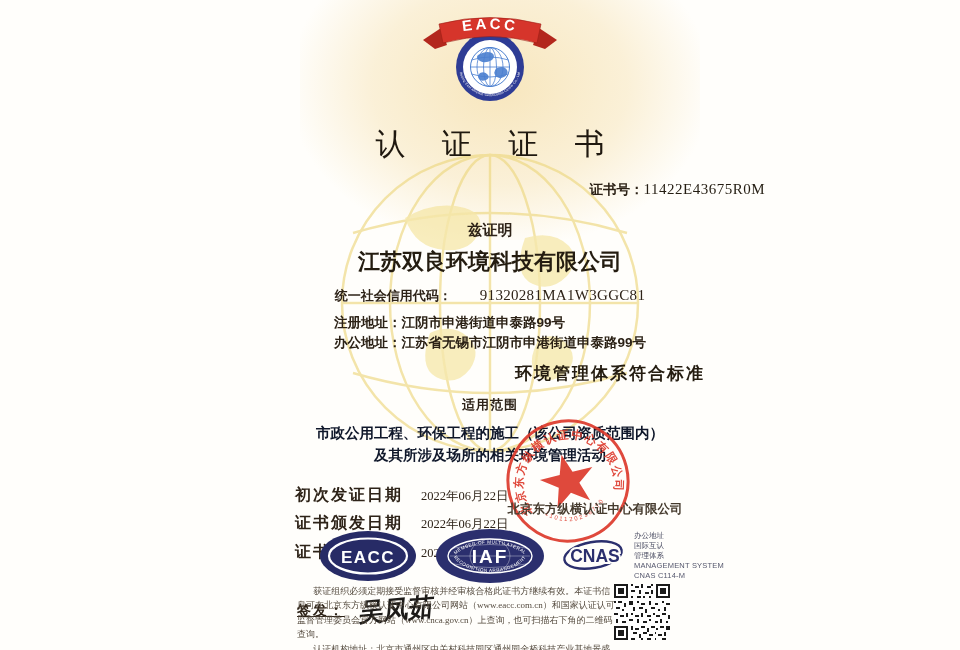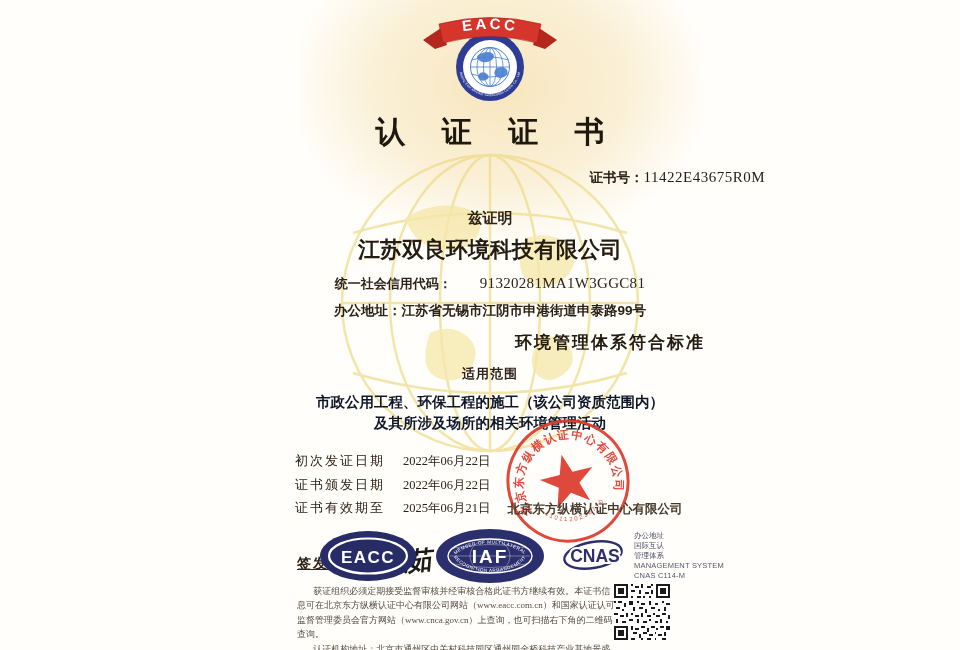--- a/index.html
+++ b/index.html
@@ -3,41 +3,41 @@
 <meta charset="utf-8">
 <style>
   html,body{margin:0;padding:0;}
   .canvas{position:relative;width:960px;height:650px;background:#fffefb;overflow:hidden;
           font-family:"Liberation Serif",serif;color:#2e2318;}
   .glow{position:absolute;left:300px;top:-40px;width:400px;height:280px;pointer-events:none;
         background:radial-gradient(ellipse at 50% 45%, rgba(247,229,186,0.95) 0%, rgba(247,229,186,0.55) 45%, rgba(247,229,186,0) 75%);}
   .watermark{position:absolute;left:335px;top:148px;opacity:.75;pointer-events:none;}
   .cert{position:absolute;left:275px;top:0;width:430px;}
   .logo{display:block;margin:10px auto 0;}
-  .title{margin-top:8px;text-align:center;font-family:"Liberation Sans",sans-serif;font-weight:bold;
+  .title{margin-top:20px;text-align:center;font-family:"Liberation Sans",sans-serif;font-weight:normal;
          font-size:30px;letter-spacing:14px;padding-left:14px;color:#1f180f;}
   .certno{margin-top:16px;text-align:right;position:relative;left:60px;font-size:14px;}
   .certno .lbl{font-family:"Liberation Sans",sans-serif;font-weight:bold;font-size:13.5px;color:#2b2115;}
   .certno .val{font-family:"Liberation Serif",serif;font-size:15px;color:#241d12;letter-spacing:.5px;}
   .certify{margin-top:22px;text-align:center;font-family:"Liberation Sans",sans-serif;font-weight:bold;font-size:15px;}
   .company{margin-top:7px;text-align:center;font-family:"Liberation Sans",sans-serif;font-weight:bold;font-size:22px;color:#241c10;}
   .credit{margin-top:9px;text-align:center;}
   .credit .lbl{font-family:"Liberation Sans",sans-serif;font-weight:bold;font-size:13px;}
   .credit .val{font-size:15px;letter-spacing:.3px;margin-left:28px;}
   .addr{margin:8px auto 0;width:fit-content;font-family:"Liberation Sans",sans-serif;font-weight:bold;
         font-size:13.5px;line-height:1.45;color:#2b2115;}
   .system{margin-top:10px;text-align:right;font-family:"Liberation Sans",sans-serif;font-weight:bold;
           font-size:17px;letter-spacing:2px;color:#241c10;}
   .standard{margin-top:9px;text-align:center;font-size:21px;color:#241d12;letter-spacing:.4px;}
   .scopeTitle{margin-top:11px;text-align:center;font-family:"Liberation Sans",sans-serif;font-weight:bold;font-size:13px;letter-spacing:1px;}
   .scope{margin-top:9px;text-align:center;font-family:"Liberation Sans",sans-serif;font-weight:bold;
          font-size:14.5px;line-height:1.5;color:#0f172a;}
   .dates{margin:14px 0 0 20px;font-size:12.5px;line-height:1.8;}
   .dates .row{white-space:nowrap;}
-  .dates .lbl{font-family:"Liberation Sans",sans-serif;font-weight:normal;font-size:13px;letter-spacing:2px;margin-right:18px;}
+  .dates .lbl{font-family:"Liberation Sans",sans-serif;font-weight:bold;font-size:16px;letter-spacing:2px;margin-right:18px;}
   .signRow{margin:26px 0 0 22px;display:flex;align-items:flex-end;}
   .signRow .lbl{font-family:"Liberation Sans",sans-serif;font-weight:bold;font-size:14px;letter-spacing:2px;text-decoration:underline;}
   .signature{display:inline-block;margin:0 0 -6px 14px;font-family:"DejaVu Sans",sans-serif;font-weight:bold;
              font-size:25px;color:#1c1a18;transform:rotate(-5deg) skewX(-10deg);}
   .stamp{position:absolute;left:500px;top:413px;transform:rotate(-14deg);opacity:.92;}
   .issuer{position:absolute;left:505px;top:501px;width:180px;text-align:center;
           font-family:"Liberation Sans",sans-serif;font-weight:bold;font-size:12.5px;color:#453a2d;}
   .marks{position:absolute;left:318px;top:527px;display:flex;align-items:center;gap:16px;}
   .cnasGroup{display:flex;align-items:center;gap:6px;}
   .cnasText{font-family:"Liberation Sans",sans-serif;color:#4b4d63;}
@@ -120,20 +120,21 @@
     </div>
 
     <div class="certify">兹证明</div>
     <div class="company">江苏双良环境科技有限公司</div>
 
     <div class="credit">
       <span class="lbl">统一社会信用代码：</span><span class="val">91320281MA1W3GGC81</span>
     </div>
 
     <div class="addr">
+      <div>注册地址：江阴市申港街道申泰路99号</div>
       <div>办公地址：江苏省无锡市江阴市申港街道申泰路99号</div>
     </div>
 
     <div class="system">环境管理体系符合标准</div>
     <div class="scopeTitle">适用范围</div>
     <div class="scope">
       <div>市政公用工程、环保工程的施工（该公司资质范围内）</div>
       <div>及其所涉及场所的相关环境管理活动</div>
     </div>
 

